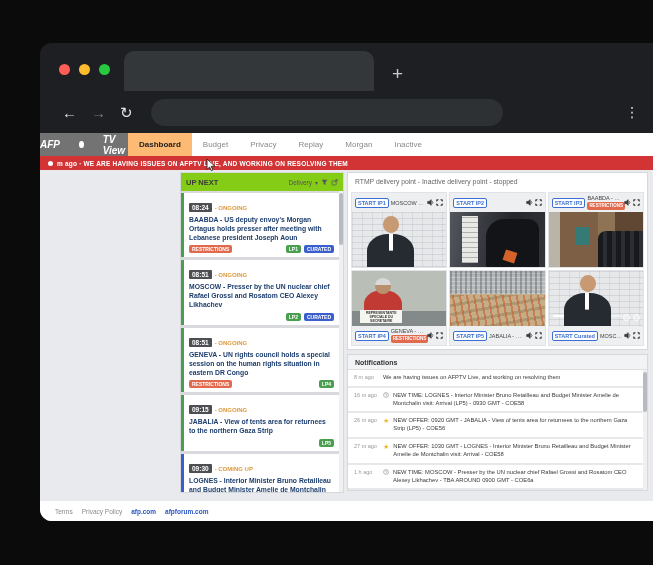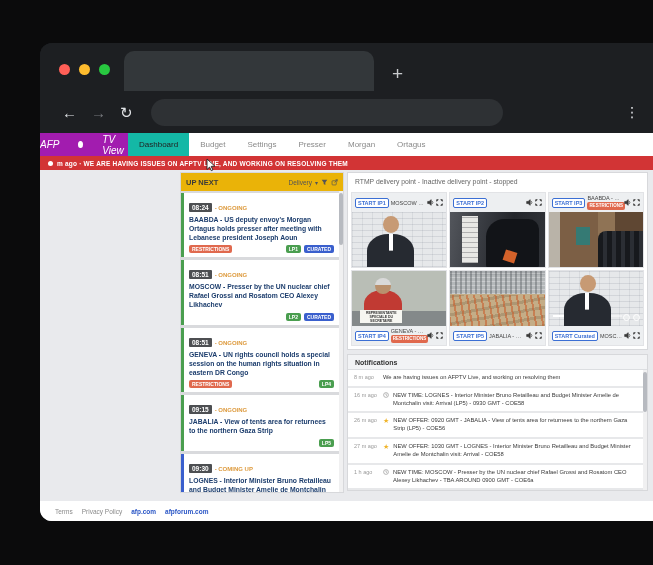--- a/index.html
+++ b/index.html
@@ -15,38 +15,38 @@
   .newtab{position:absolute;left:352px;bottom:8px;color:#c8cacd;font-size:19px;line-height:1;cursor:default}
   .toolbar{height:42px;background:#1d1f22;display:flex;align-items:center;padding:0 14px 0 22px;gap:14px;color:#dfe1e4}
   .nav-ico{font-size:15px;line-height:1}
   .nav-ico.fwd{color:#77797d}
   .urlbar{height:27px;width:352px;border-radius:14px;background:#2e3134;margin-left:4px}
   .menu-dots{margin-left:auto;font-size:14px;color:#dfe1e4;letter-spacing:0}
 
   
   .app{height:388px;display:flex;flex-direction:column;background:#e9eaed}
   .navbar{height:23px;background:#fff;display:flex;align-items:stretch;flex-shrink:0}
-  .logo{width:88px;background:#a21caf;color:#fff;display:flex;align-items:center;justify-content:center;gap:19px;font-size:10px;font-weight:normal;font-style:italic;flex-shrink:0}
+  .logo{width:88px;background:#737373;color:#fff;display:flex;align-items:center;justify-content:center;gap:19px;font-size:10px;font-weight:bold;font-style:italic;flex-shrink:0}
   .logo .dot{width:7px;height:7px;background:#fff;border-radius:50%}
   .navtabs{display:flex;font-size:8px;color:#8a8a8a}
   .navtab{padding:0 11px;display:flex;align-items:center;cursor:default}
-  .navtab.active{background:#14b8a6;color:#222;font-weight:400}
+  .navtab.active{background:#fdba74;color:#222;font-weight:700}
   .banner{height:14px;background:#d23435;color:#fff;font-size:6.5px;font-weight:700;display:flex;align-items:center;gap:4px;padding:0 8px;letter-spacing:.2px;flex-shrink:0}
   .banner .bdot{width:5px;height:5px;border-radius:50%;background:#fff;flex-shrink:0}
   .main{flex:1;position:relative;background:#e9eaed}
   .appfooter{height:20px;background:#fff;display:flex;align-items:center;gap:9px;padding-left:15px;font-size:6.5px;flex-shrink:0}
   .flink{color:#8b8b8b}
   .flink.url{color:#2a56c6;font-weight:700}
 
   
   .panel{position:absolute;background:#fff;border:1px solid #d7d8db}
 
   
   .upnext{left:140px;top:2px;width:164px;height:321px}
-  .un-header{height:18px;display:flex;align-items:center;justify-content:space-between;padding:0 5px;background:#eab308}
+  .un-header{height:18px;display:flex;align-items:center;justify-content:space-between;padding:0 5px;background:#84cc16}
   .un-title-h{font-size:7.5px;font-weight:700;color:#3a3a3a}
   .un-tools{display:flex;align-items:center;gap:3px;font-size:6.5px;color:#555}
   .caret{font-size:6px;color:#555}
   .tool-ic svg{width:7px;height:7px;display:block;stroke:#555;fill:none;stroke-width:1}
   .tool-ic.fill svg{fill:#555;stroke:none}
   .un-list{position:absolute;left:0;right:4px;top:18px;bottom:0;background:#d9dadd;overflow:hidden;display:flex;flex-direction:column;gap:3px;padding-top:2px}
   .un-scrolltrack{position:absolute;right:0;top:18px;bottom:0;width:4px;background:#f0f0f1}
   .un-thumb{position:absolute;top:2px;right:0;width:4px;height:52px;background:#b7bac0;border-radius:2px}
   .un-item{background:#fff;border-left:3px solid #4a9e4f;padding:3px 5px 4px;flex-shrink:0}
   .un-item.coming{border-left-color:#3a5fcd}
@@ -155,24 +155,24 @@
 
     <div class="navbar">
       <div class="logo">
         <span>AFP</span>
         <span class="dot"></span>
         <span>TV View</span>
       </div>
       <div class="navtabs">
         <span class="navtab active">Dashboard</span>
         <span class="navtab">Budget</span>
-        <span class="navtab">Settings</span>
-        <span class="navtab">Presser</span>
+        <span class="navtab">Privacy</span>
+        <span class="navtab">Replay</span>
         <span class="navtab">Morgan</span>
-        <span class="navtab">Ortagus</span>
+        <span class="navtab">Inactive</span>
       </div>
     </div>
 
     <div class="banner">
       <span class="bdot"></span>
       <span>m ago · WE ARE HAVING ISSUES ON AFPTV LIVE, AND WORKING ON RESOLVING THEM</span>
     </div>
 
     <div class="main">
 

